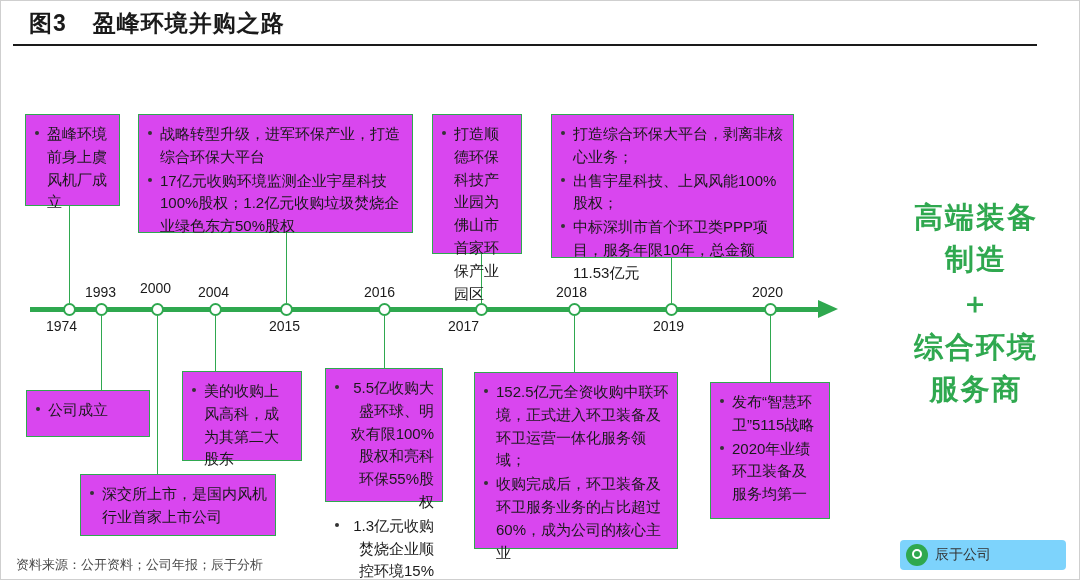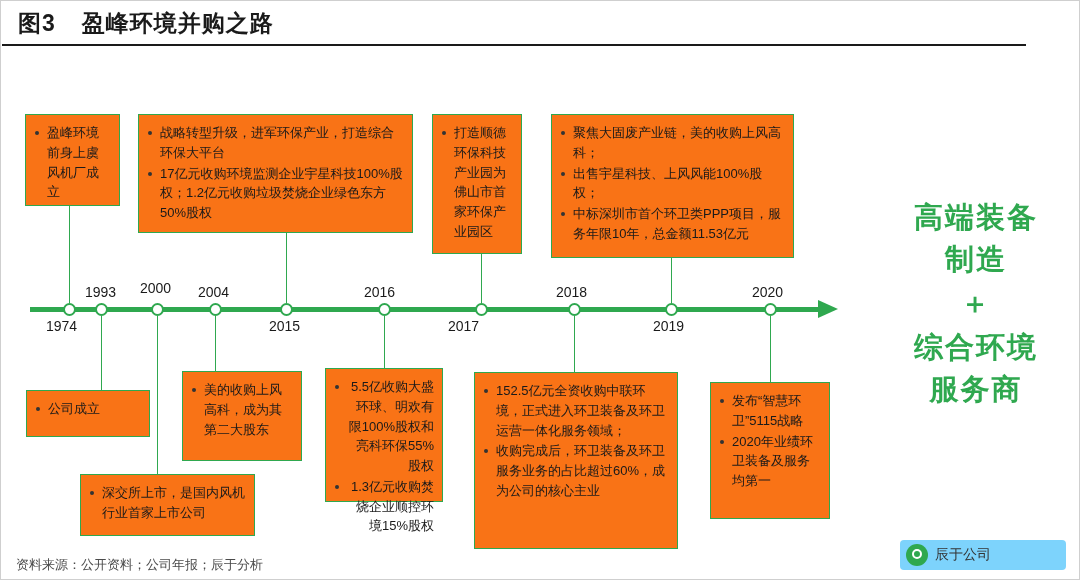--- a/index.html
+++ b/index.html
@@ -12,21 +12,21 @@
     color:#1a1a1a;
   }
   .frame{
     position:absolute;inset:0;
     border:1px solid #cfcfcf;
     box-sizing:border-box;
   }
   
   .title-bar{
     position:absolute;
-    left:2px;top:0;width:1024px;height:46px;
+    left:13px;top:0;width:1024px;height:46px;
     border-bottom:2px solid #1a1a1a;
     box-sizing:border-box;
   }
   .title-text{
     position:absolute;left:16px;top:8px;
     font-size:23px;font-weight:bold;
     letter-spacing:1px;
     white-space:nowrap;
   }
   .title-text .fig{margin-right:26px;}
@@ -63,24 +63,24 @@
   
   .conn{
     position:absolute;
     width:1px;
     background:#2fa84f;
   }
   
   .box{
     position:absolute;
     border:1px solid #2fa84f;
-    background:#f97316;
+    background:#d946ef;
     box-sizing:border-box;
     padding:8px 8px 8px 8px;
-    font-size:13px;
+    font-size:15px;
     line-height:1.52;
   }
   .box ul{
     margin:0;padding:0;list-style:none;
   }
   .box li{
     position:relative;
     padding-left:13px;
     margin:0 0 1px 0;
   }
@@ -211,33 +211,33 @@
 </div>
 
 <div class="box" style="left:432px;top:114px;width:90px;height:140px;">
   <ul>
     <li>打造顺德环保科技产业园为佛山市首家环保产业园区</li>
   </ul>
 </div>
 
 <div class="box" style="left:551px;top:114px;width:243px;height:144px;">
   <ul>
-    <li>聚焦大固废产业链，美的收购上风高科；</li>
+    <li>打造综合环保大平台，剥离非核心业务；</li>
     <li>出售宇星科技、上风风能100%股权；</li>
     <li>中标深圳市首个环卫类PPP项目，服务年限10年，总金额11.53亿元</li>
   </ul>
 </div>
 
 <div class="box" style="left:26px;top:390px;width:124px;height:47px;">
   <ul>
     <li>公司成立</li>
   </ul>
 </div>
 
-<div class="box" style="left:80px;top:474px;width:175px;height:62px;">
+<div class="box" style="left:80px;top:474px;width:196px;height:62px;">
   <ul>
     <li>深交所上市，是国内风机行业首家上市公司</li>
   </ul>
 </div>
 
 <div class="box" style="left:182px;top:371px;width:120px;height:90px;">
   <ul>
     <li>美的收购上风高科，成为其第二大股东</li>
   </ul>
 </div>

